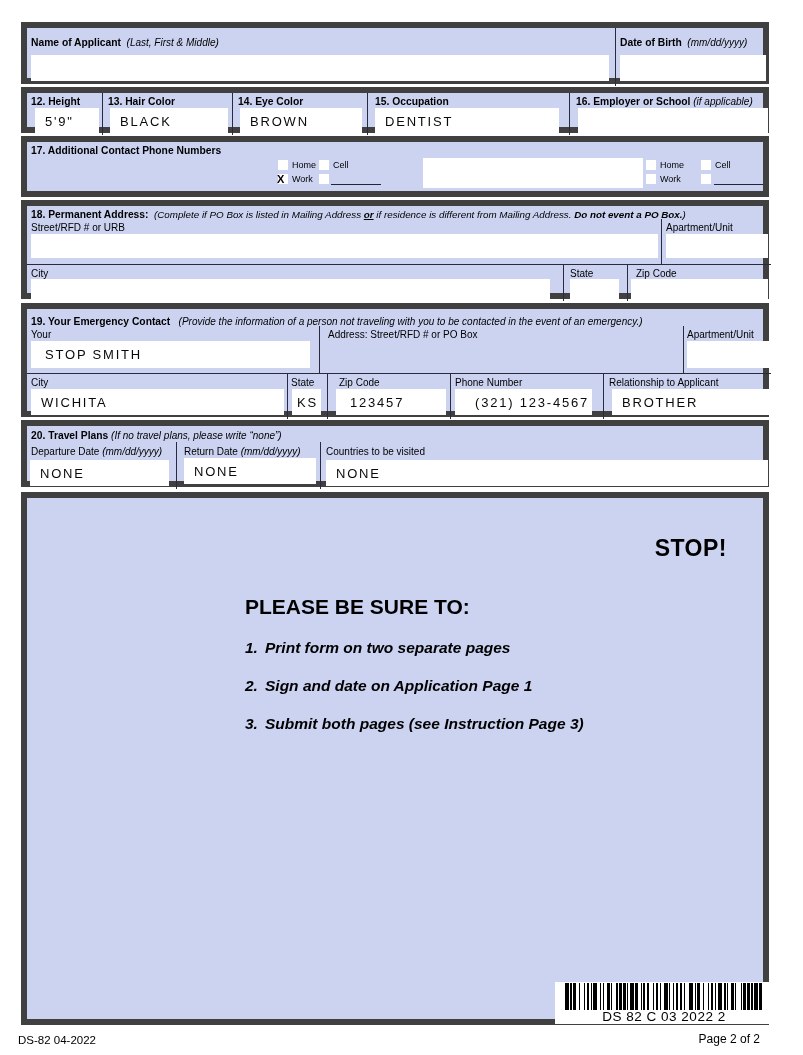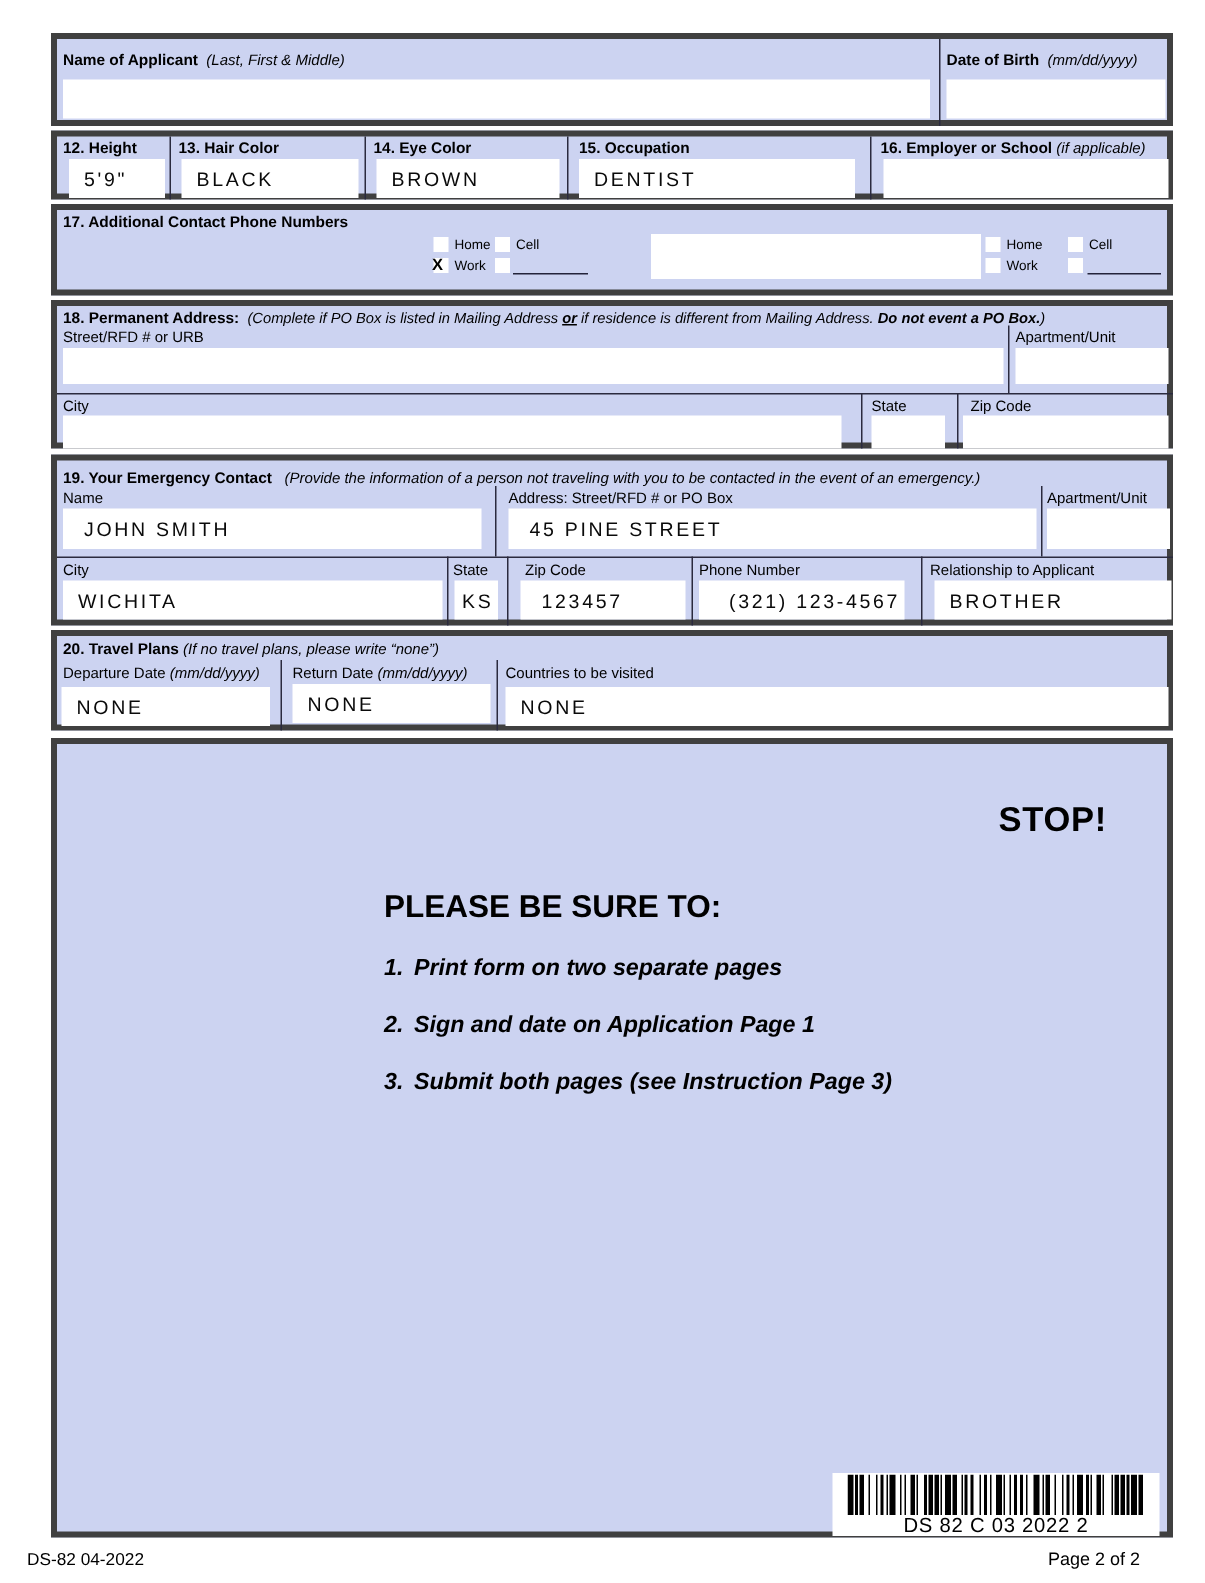--- a/index.html
+++ b/index.html
@@ -1,18 +1,18 @@
 <!DOCTYPE html>
 <html><head>
 <meta charset="utf-8">
 <style>
   html,body{margin:0;padding:0;background:#fff;}
   .page{position:relative;width:803px;height:1055px;background:#ffffff;overflow:hidden;
         font-family:"Liberation Sans",sans-serif;color:#000;}
-  .sec{position:absolute;left:34px;width:748px;background:#ccd3f1;border:4px solid #404040;box-sizing:border-box;}
+  .sec{position:absolute;left:21px;width:748px;background:#ccd3f1;border:6px solid #404040;box-sizing:border-box;}
   .lbl{position:absolute;font-size:10px;line-height:1.1;white-space:nowrap;color:#000;}
   .lbl .ttl{font-weight:bold;font-size:10.3px;}
   .hint{font-style:italic;}
   .b{font-weight:bold;}
   .u{text-decoration:underline;}
   .fld{position:absolute;background:#fff;box-sizing:border-box;display:flex;align-items:center;
        padding-left:10px;font-size:13px;letter-spacing:1.8px;white-space:nowrap;overflow:hidden;color:#0a0a0a;}
   .vdiv{position:absolute;width:1px;background:#2a2a3e;}
   .hdiv{position:absolute;height:1px;background:#2a2a3e;}
   .cb{position:absolute;width:10px;height:10px;background:#fff;}
@@ -97,25 +97,24 @@
     <div class="lbl" style="left:609px;top:62px;">Zip Code</div>
     <div class="fld" style="left:4px;top:73px;width:519px;height:22px;"></div>
     <div class="fld" style="left:543px;top:73px;width:49px;height:22px;"></div>
     <div class="fld" style="left:604px;top:73px;width:137px;height:22px;"></div>
     <div class="vdiv" style="left:536px;top:58px;height:37px;"></div>
     <div class="vdiv" style="left:600px;top:58px;height:37px;"></div>
   </div>
 
   <div class="sec" style="top:303px;height:114px;">
     <div class="lbl" style="left:4px;top:7px;"><span class="ttl">19. Your Emergency Contact</span>&nbsp;&nbsp; <span class="hint">(Provide the information of a person not traveling with you to be contacted in the event of an emergency.)</span></div>
-    <div class="lbl" style="left:4px;top:20px;">Name</div>
+    <div class="lbl" style="left:4px;top:20px;">Your</div>
     <div class="lbl" style="left:301px;top:20px;">Address: Street/RFD # or PO Box</div>
     <div class="lbl" style="left:660px;top:20px;">Apartment/Unit</div>
-    <div class="fld" style="left:4px;top:32px;width:279px;height:27px;padding-left:14px;">JOHN SMITH</div>
-    <div class="fld" style="left:301px;top:32px;width:352px;height:27px;padding-left:14px;">45 PINE STREET</div>
+    <div class="fld" style="left:4px;top:32px;width:279px;height:27px;padding-left:14px;">STOP SMITH</div>
     <div class="fld" style="left:660px;top:32px;width:82px;height:27px;"></div>
     <div class="vdiv" style="left:292px;top:17px;height:47px;"></div>
     <div class="vdiv" style="left:656px;top:17px;height:47px;"></div>
     <div class="hdiv" style="left:0;top:64px;width:744px;"></div>
     <div class="lbl" style="left:4px;top:68px;">City</div>
     <div class="lbl" style="left:264px;top:68px;">State</div>
     <div class="lbl" style="left:312px;top:68px;">Zip Code</div>
     <div class="lbl" style="left:428px;top:68px;">Phone Number</div>
     <div class="lbl" style="left:582px;top:68px;">Relationship to Applicant</div>
     <div class="fld" style="left:4px;top:80px;width:253px;height:26px;">WICHITA</div>

